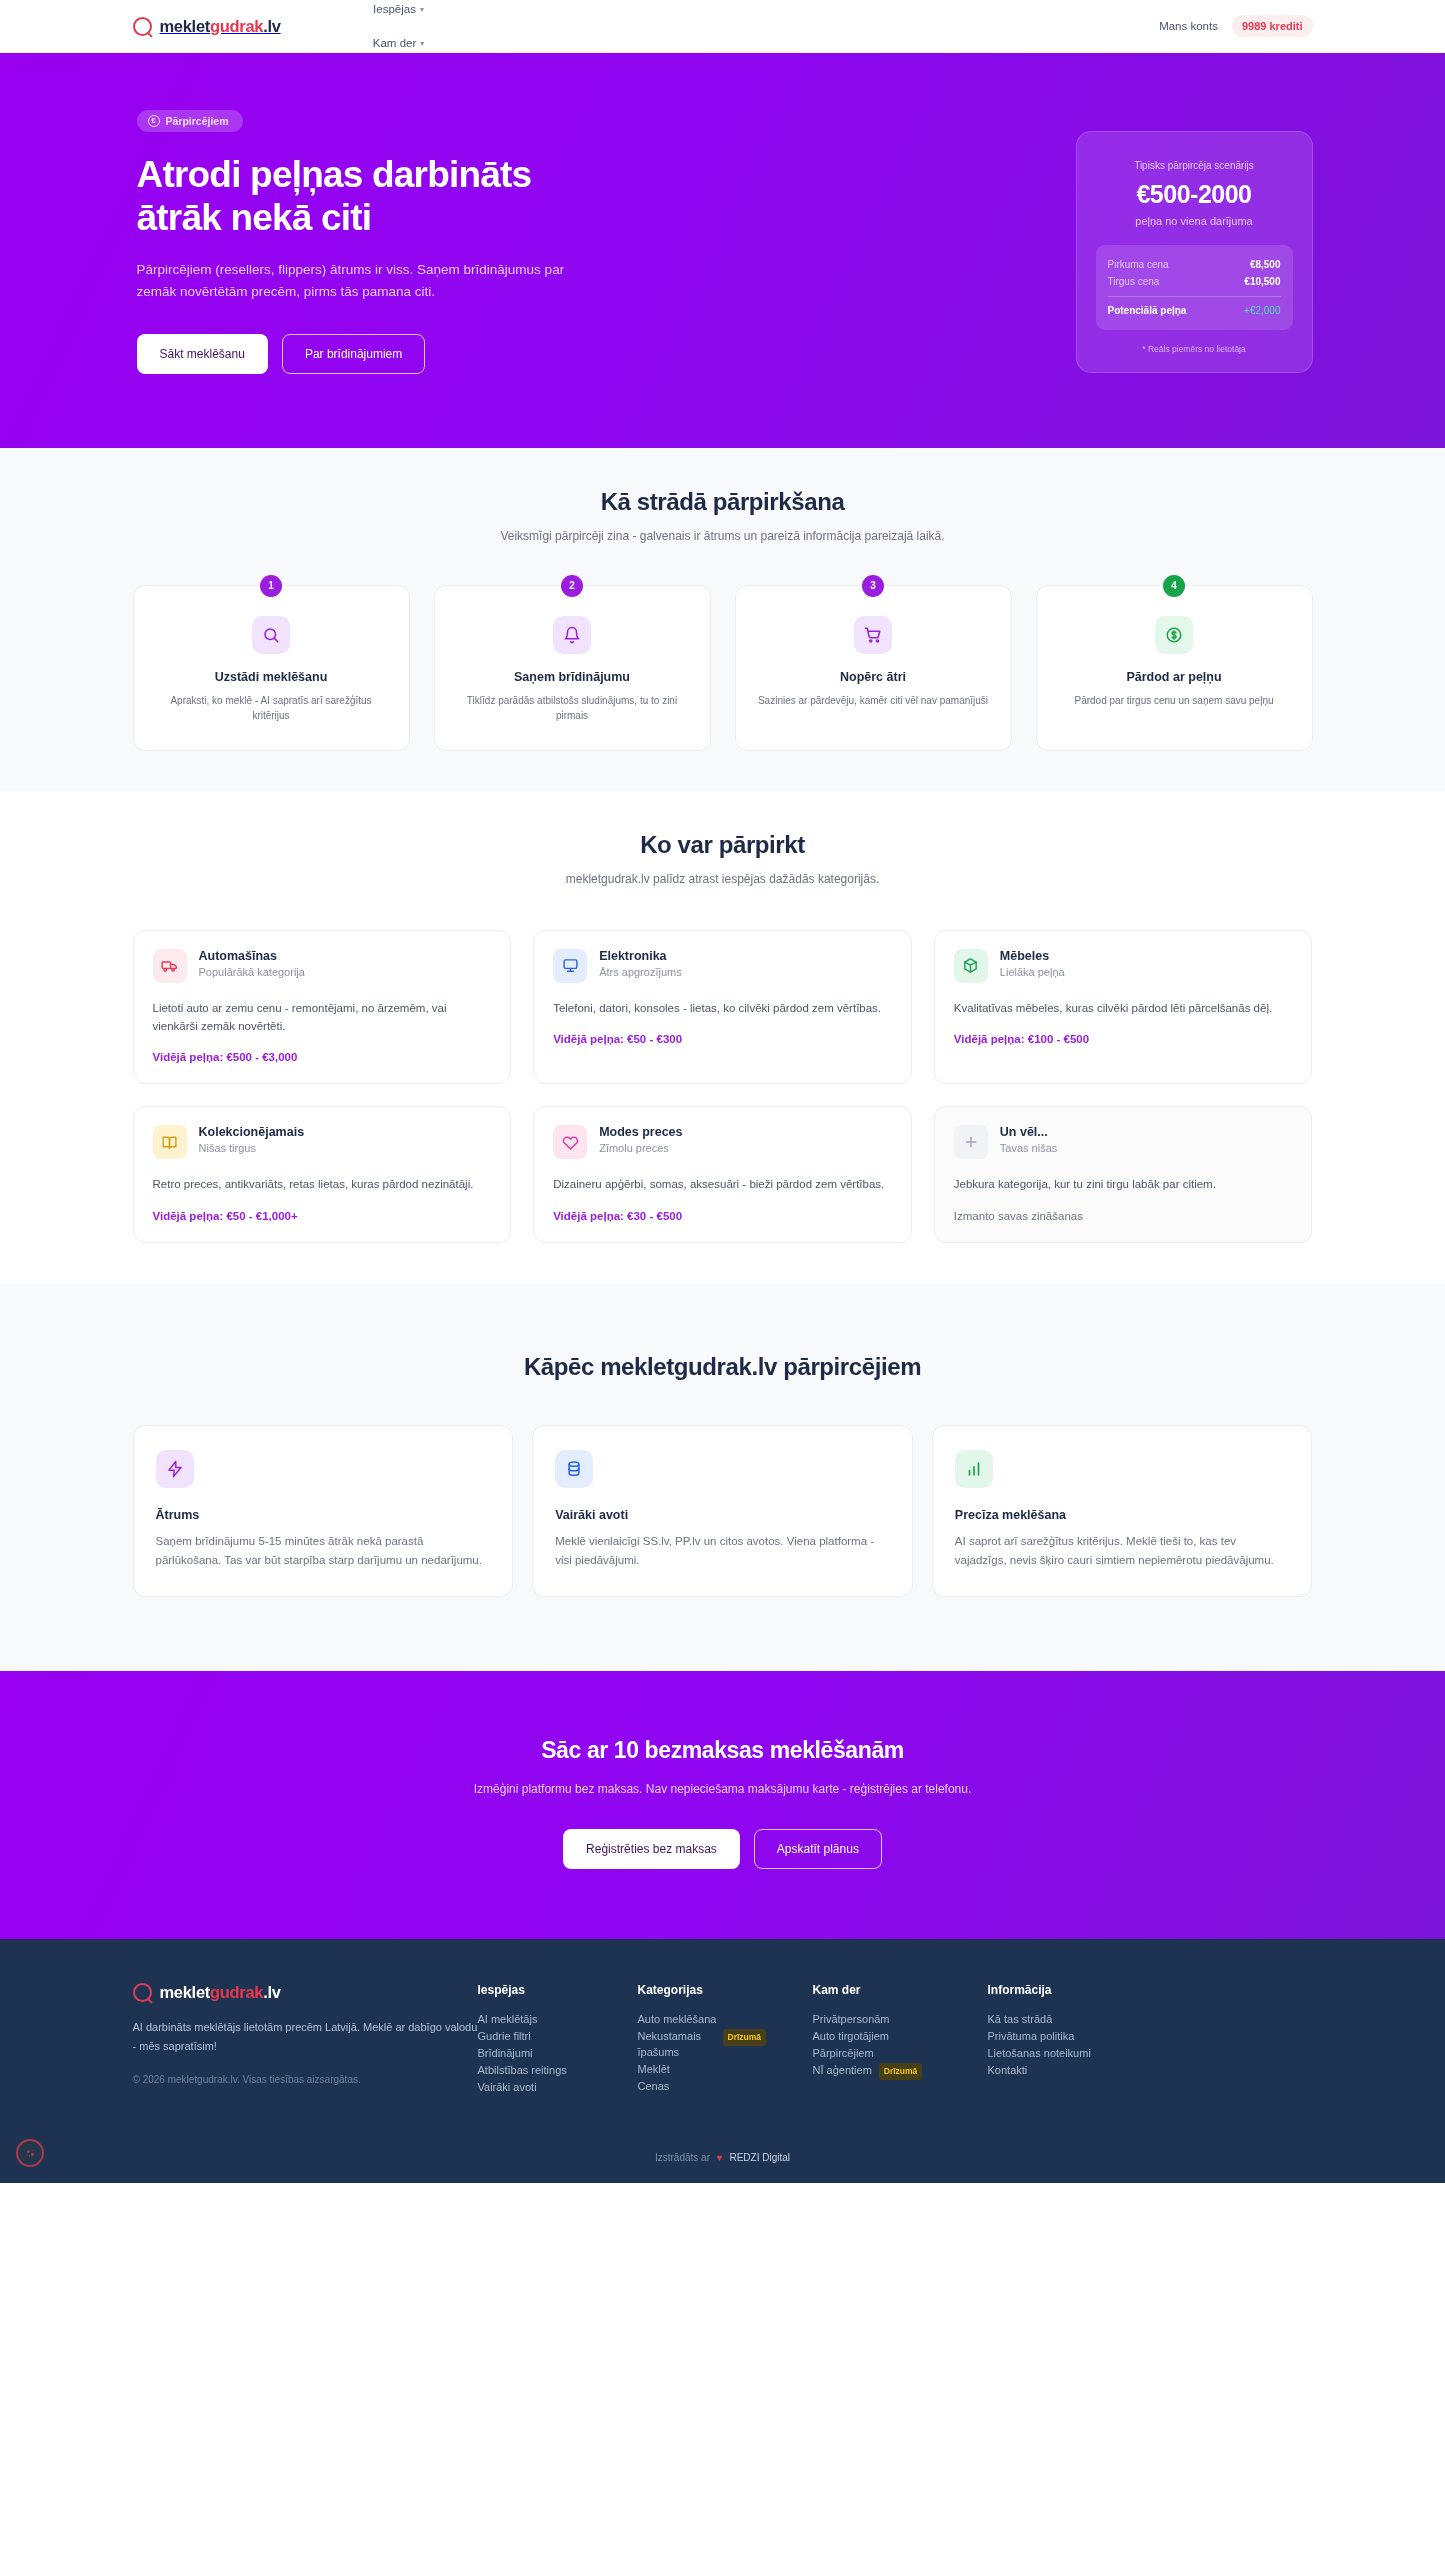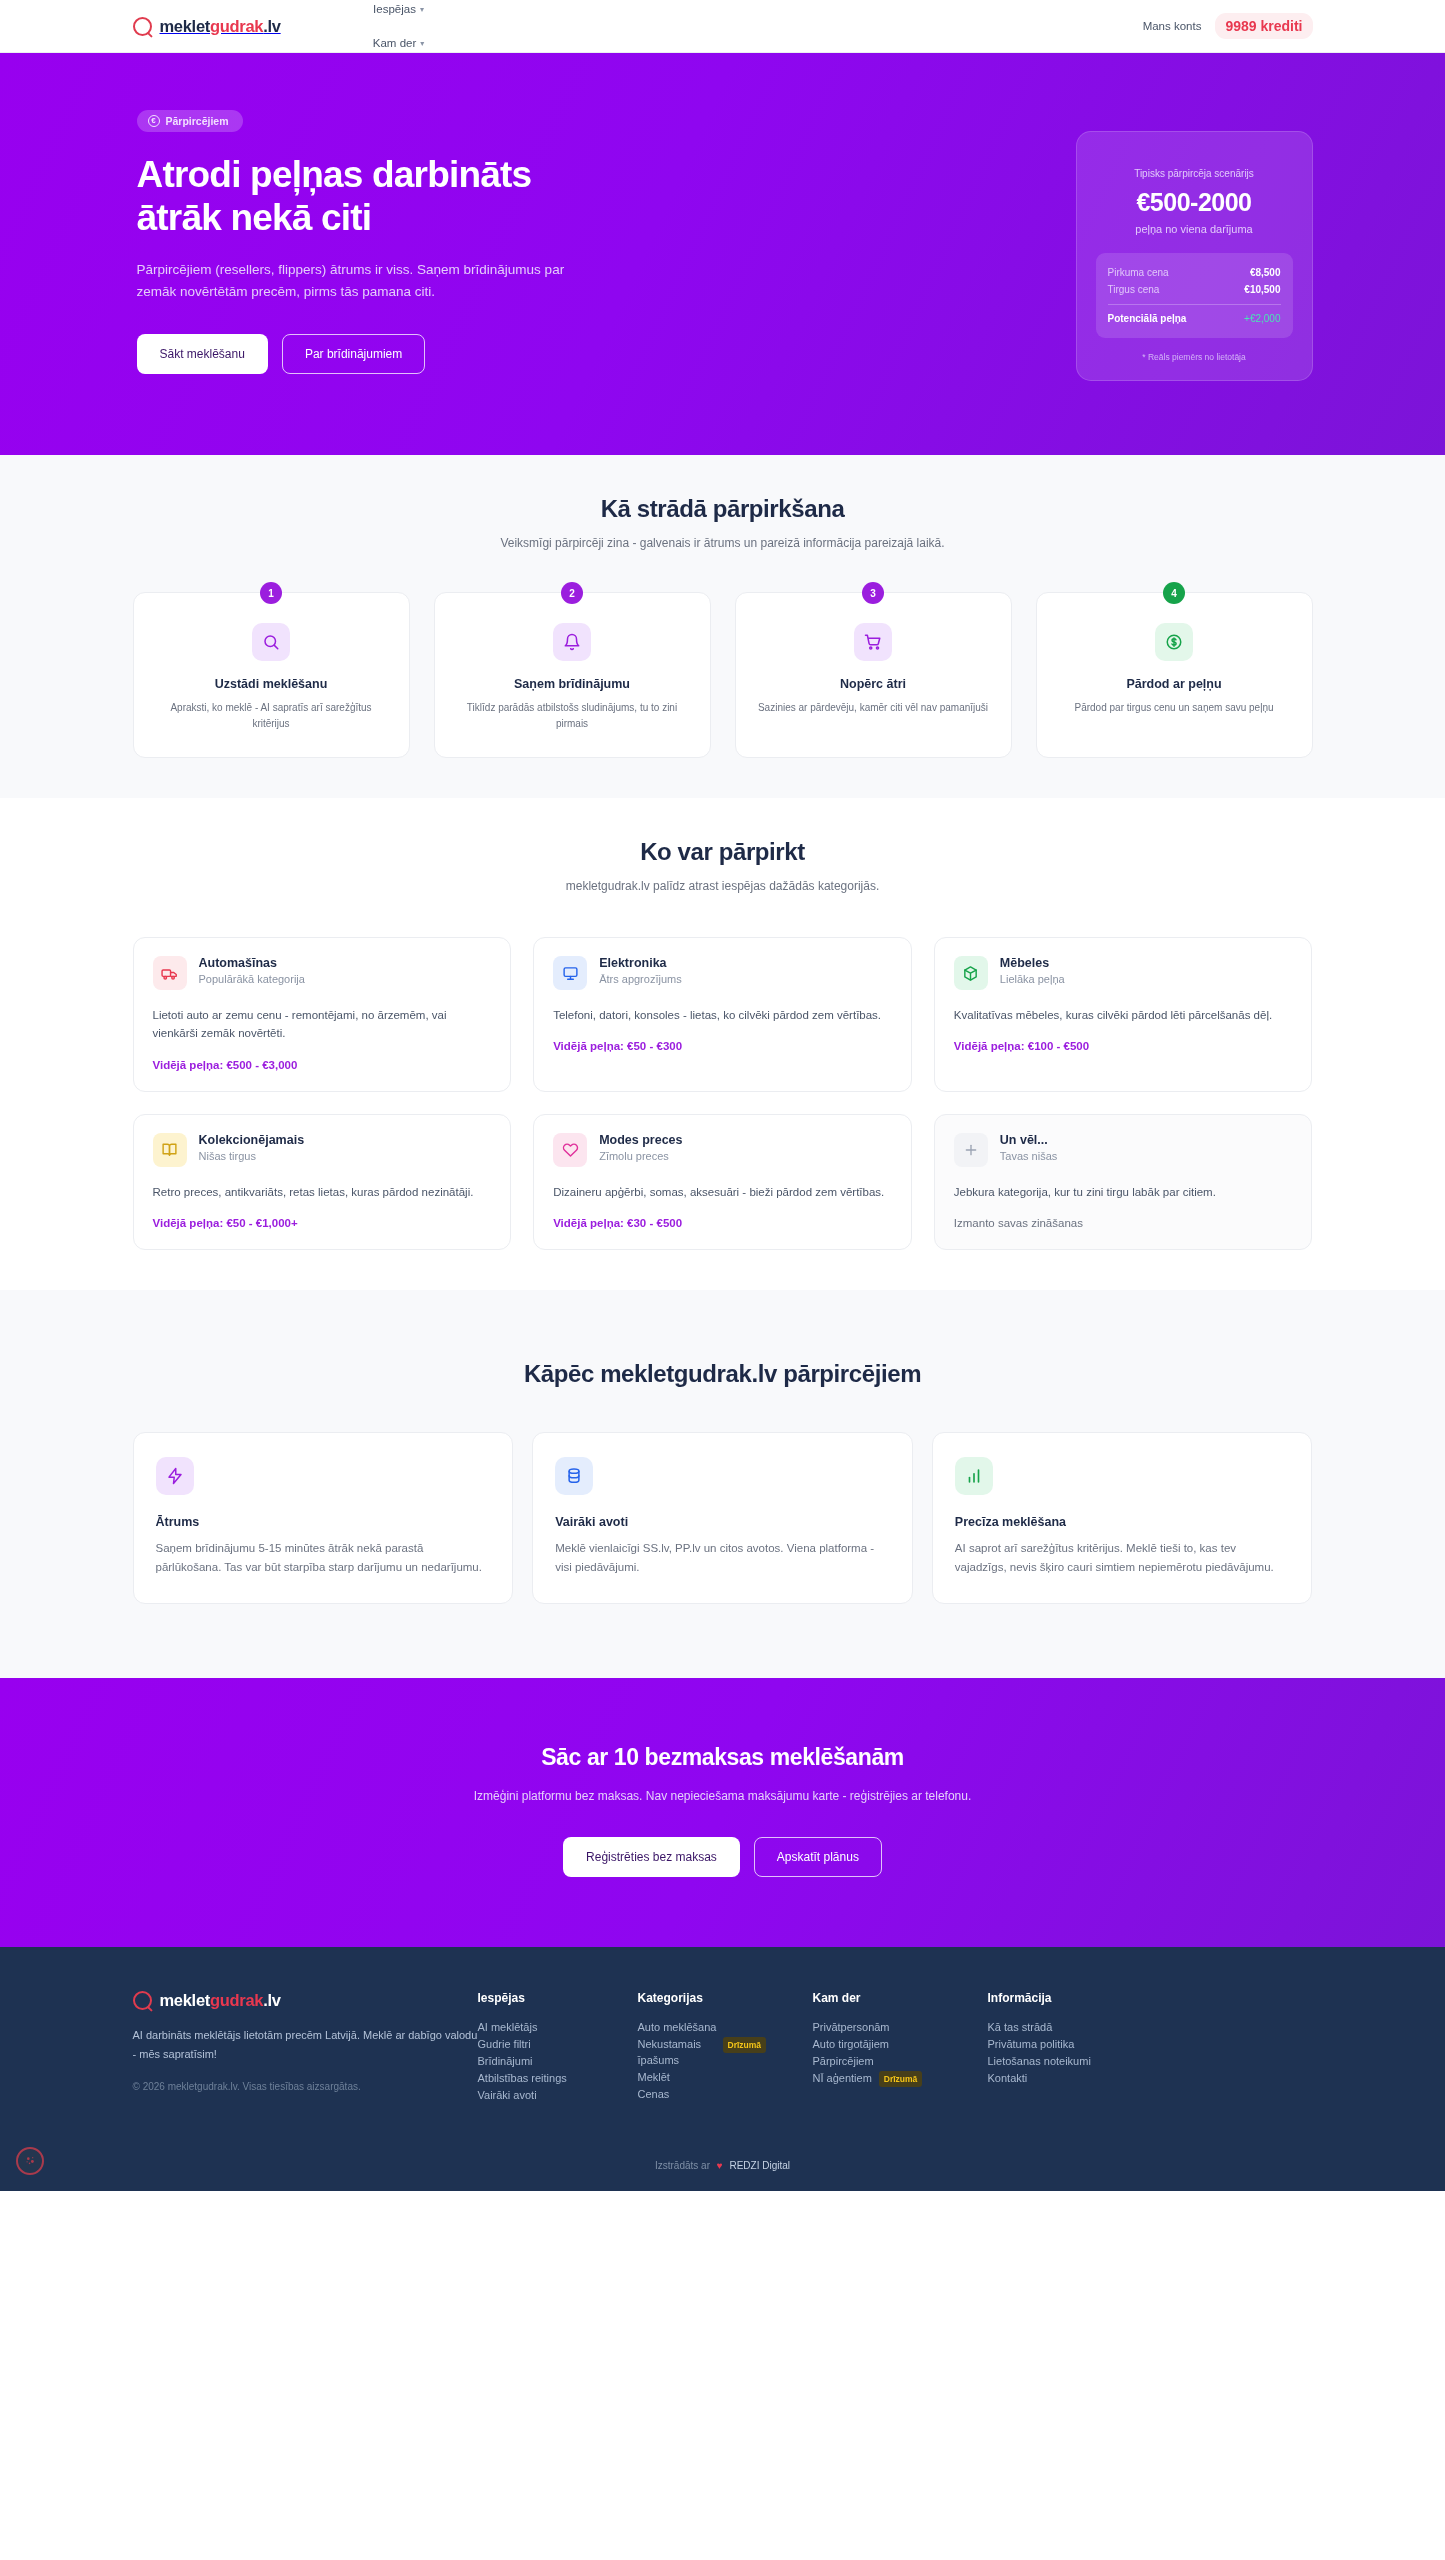--- a/index.html
+++ b/index.html
@@ -47,21 +47,21 @@
     font-size: 11.5px; color: #4a5568; text-decoration: none;
     display: flex; align-items: center; gap: 4px; white-space: nowrap;
   }
   .caret { font-size: 8px; color: #8a94a6; }
 
   .header-right {
     margin-left: auto; display: flex; align-items: center; gap: 14px;
   }
   .account-link { font-size: 11.5px; color: #4a5568; text-decoration: none; }
   .credits-badge {
-    font-size: 14px; font-weight: bold; color: #e8384f;
+    font-size: 11px; font-weight: bold; color: #e8384f;
     background: #fdeef0; border-radius: 11px; padding: 5px 10px;
     white-space: nowrap;
   }
 
   
   .hero {
     background: linear-gradient(115deg, #9800ef 0%, #8f06f0 45%, #7c14d8 100%);
     padding: 56px 0 74px 0;
     position: relative;
     overflow: hidden;
@@ -98,21 +98,21 @@
     white-space: nowrap; text-decoration: none; display: inline-block;
   }
   .btn-white { background: #ffffff; color: #3a1566; }
   .btn-ghost { background: transparent; color: #ffffff; border-color: rgba(255,255,255,0.75); }
 
   .hero-card {
     margin-left: auto; width: 237px;
     background: rgba(255,255,255,0.13);
     border: 1px solid rgba(255,255,255,0.16);
     border-radius: 15px;
-    padding: 36px 19px 18px 19px;
+    padding: 28px 19px 18px 19px;
     text-align: center;
     margin-top: 22px;
   }
   .hc-label { font-size: 10px; color: #e2c9fb; }
   .hc-amount {
     font-size: 25px; font-weight: bold; color: #ffffff;
     margin-top: 9px; letter-spacing: -0.5px;
   }
   .hc-cap { font-size: 11px; color: #e2c9fb; margin-top: 6px; }
   .hc-box {

